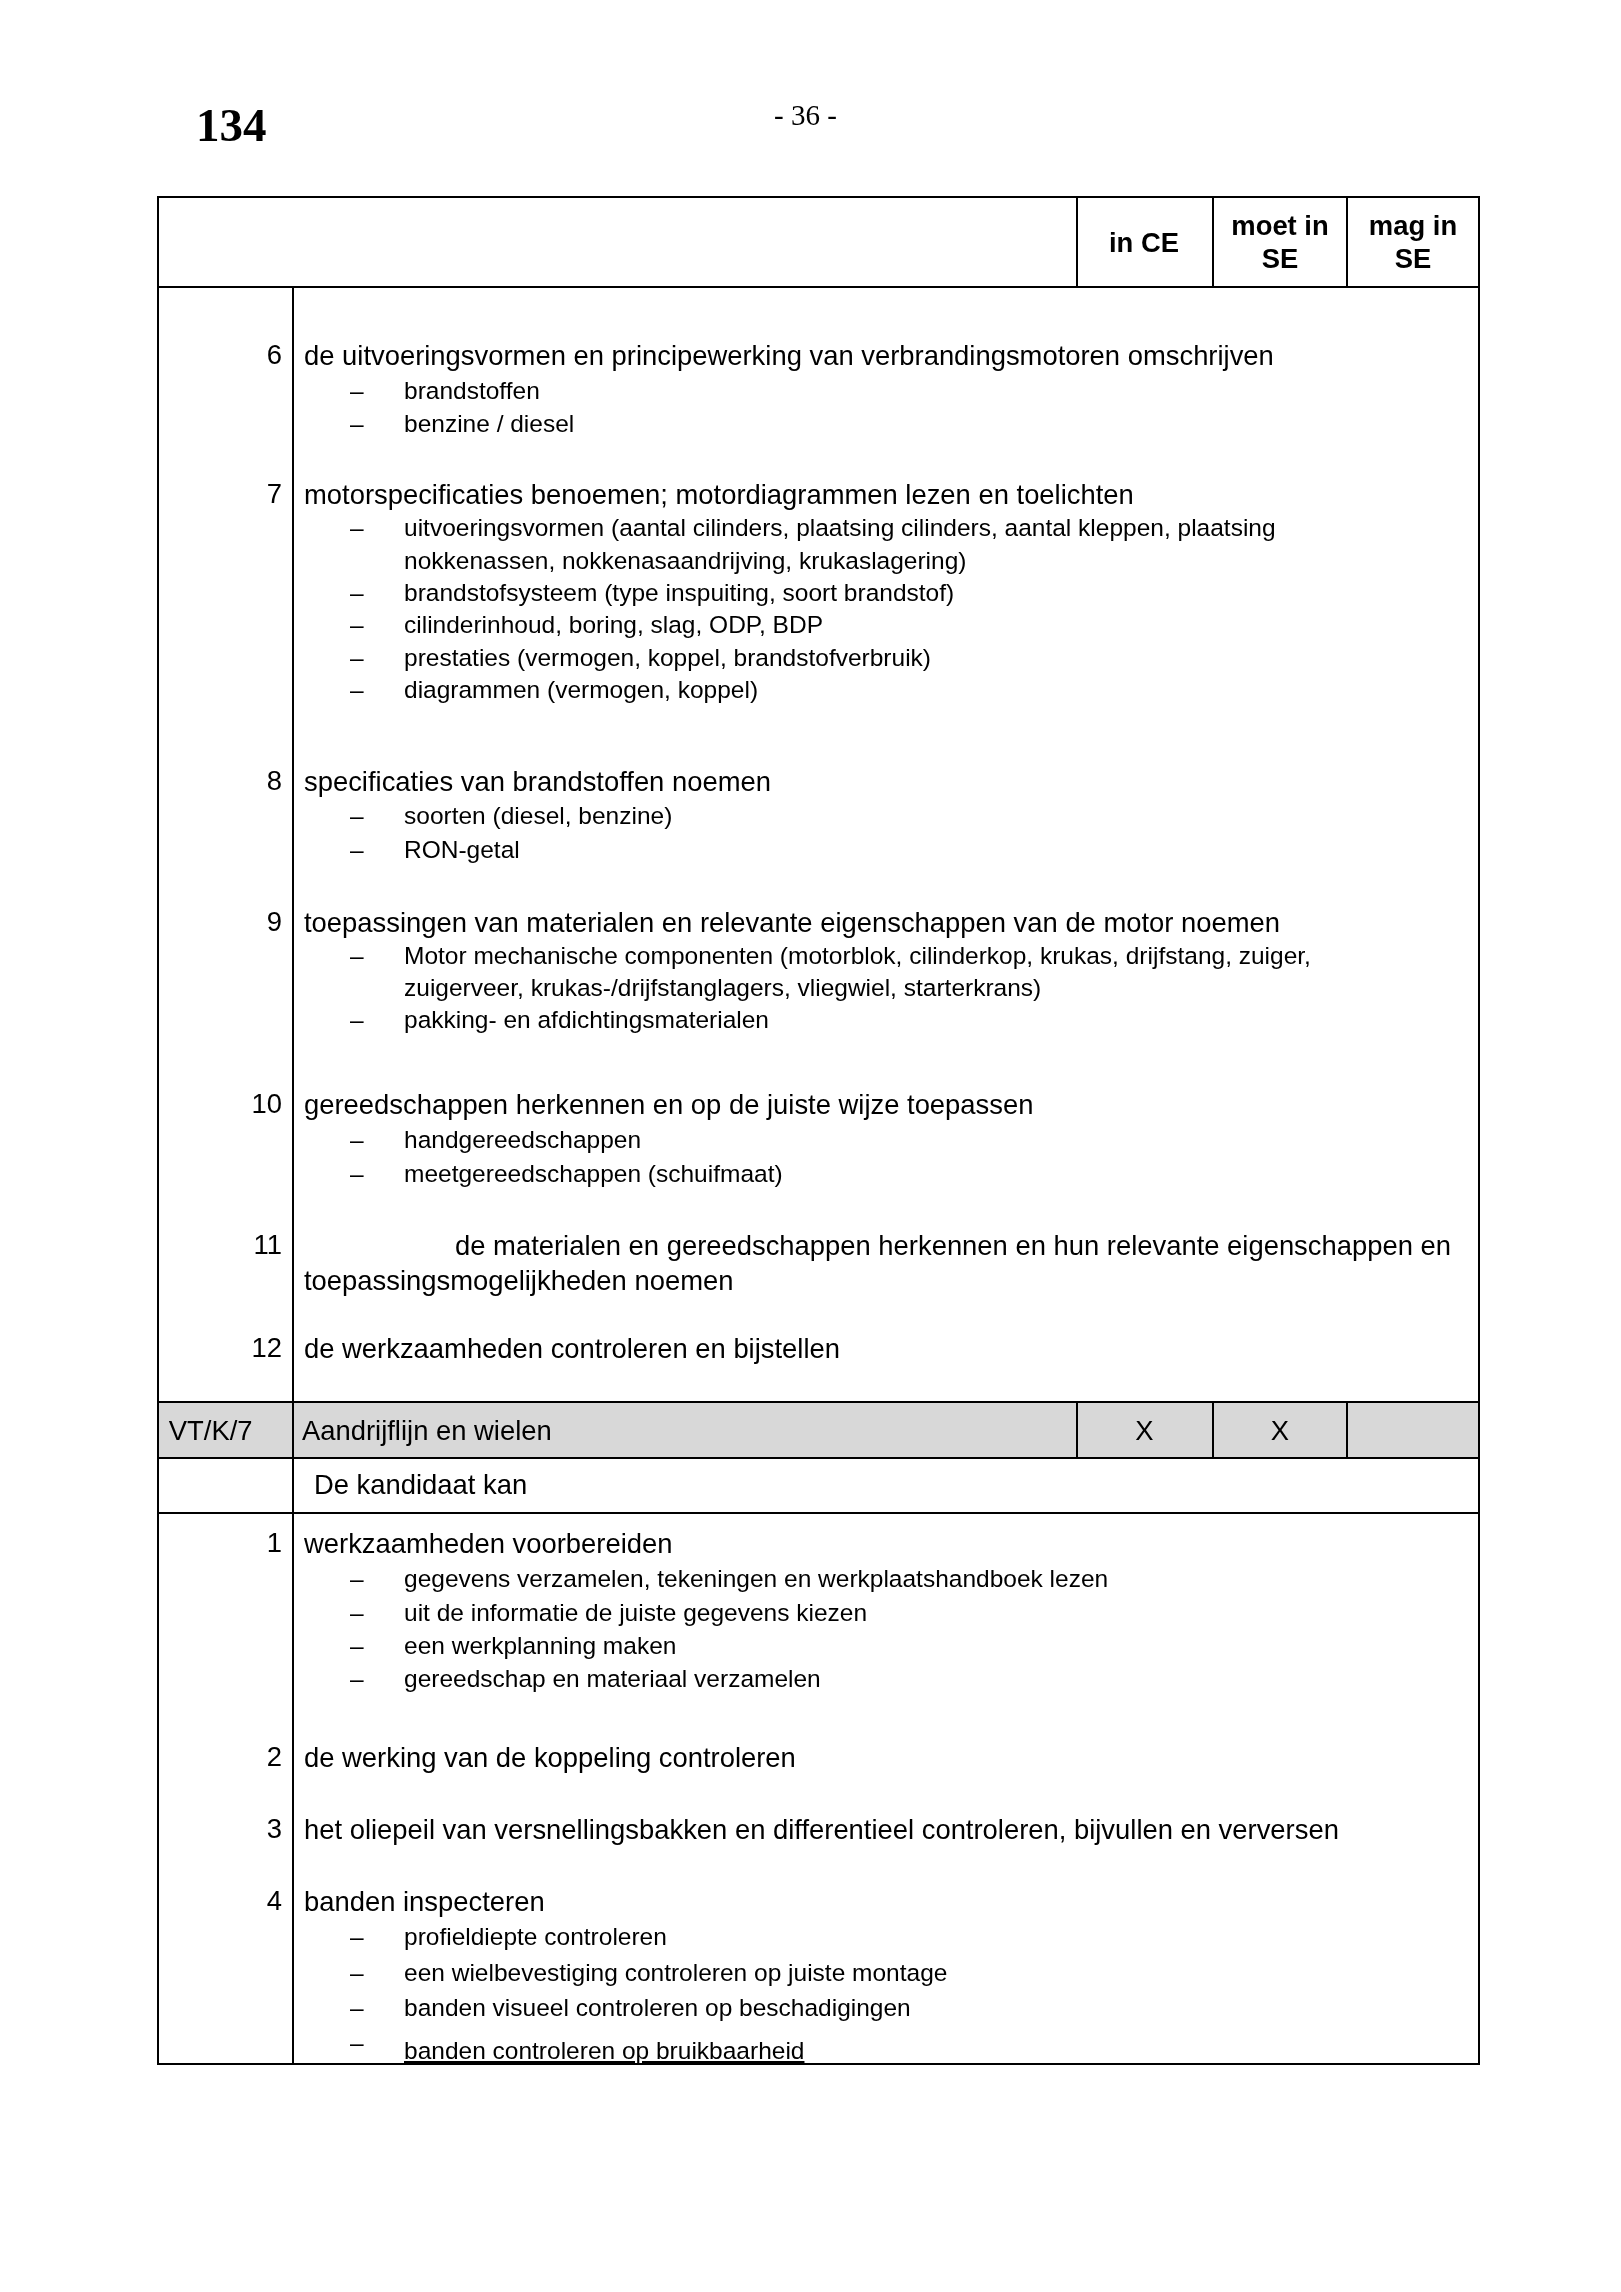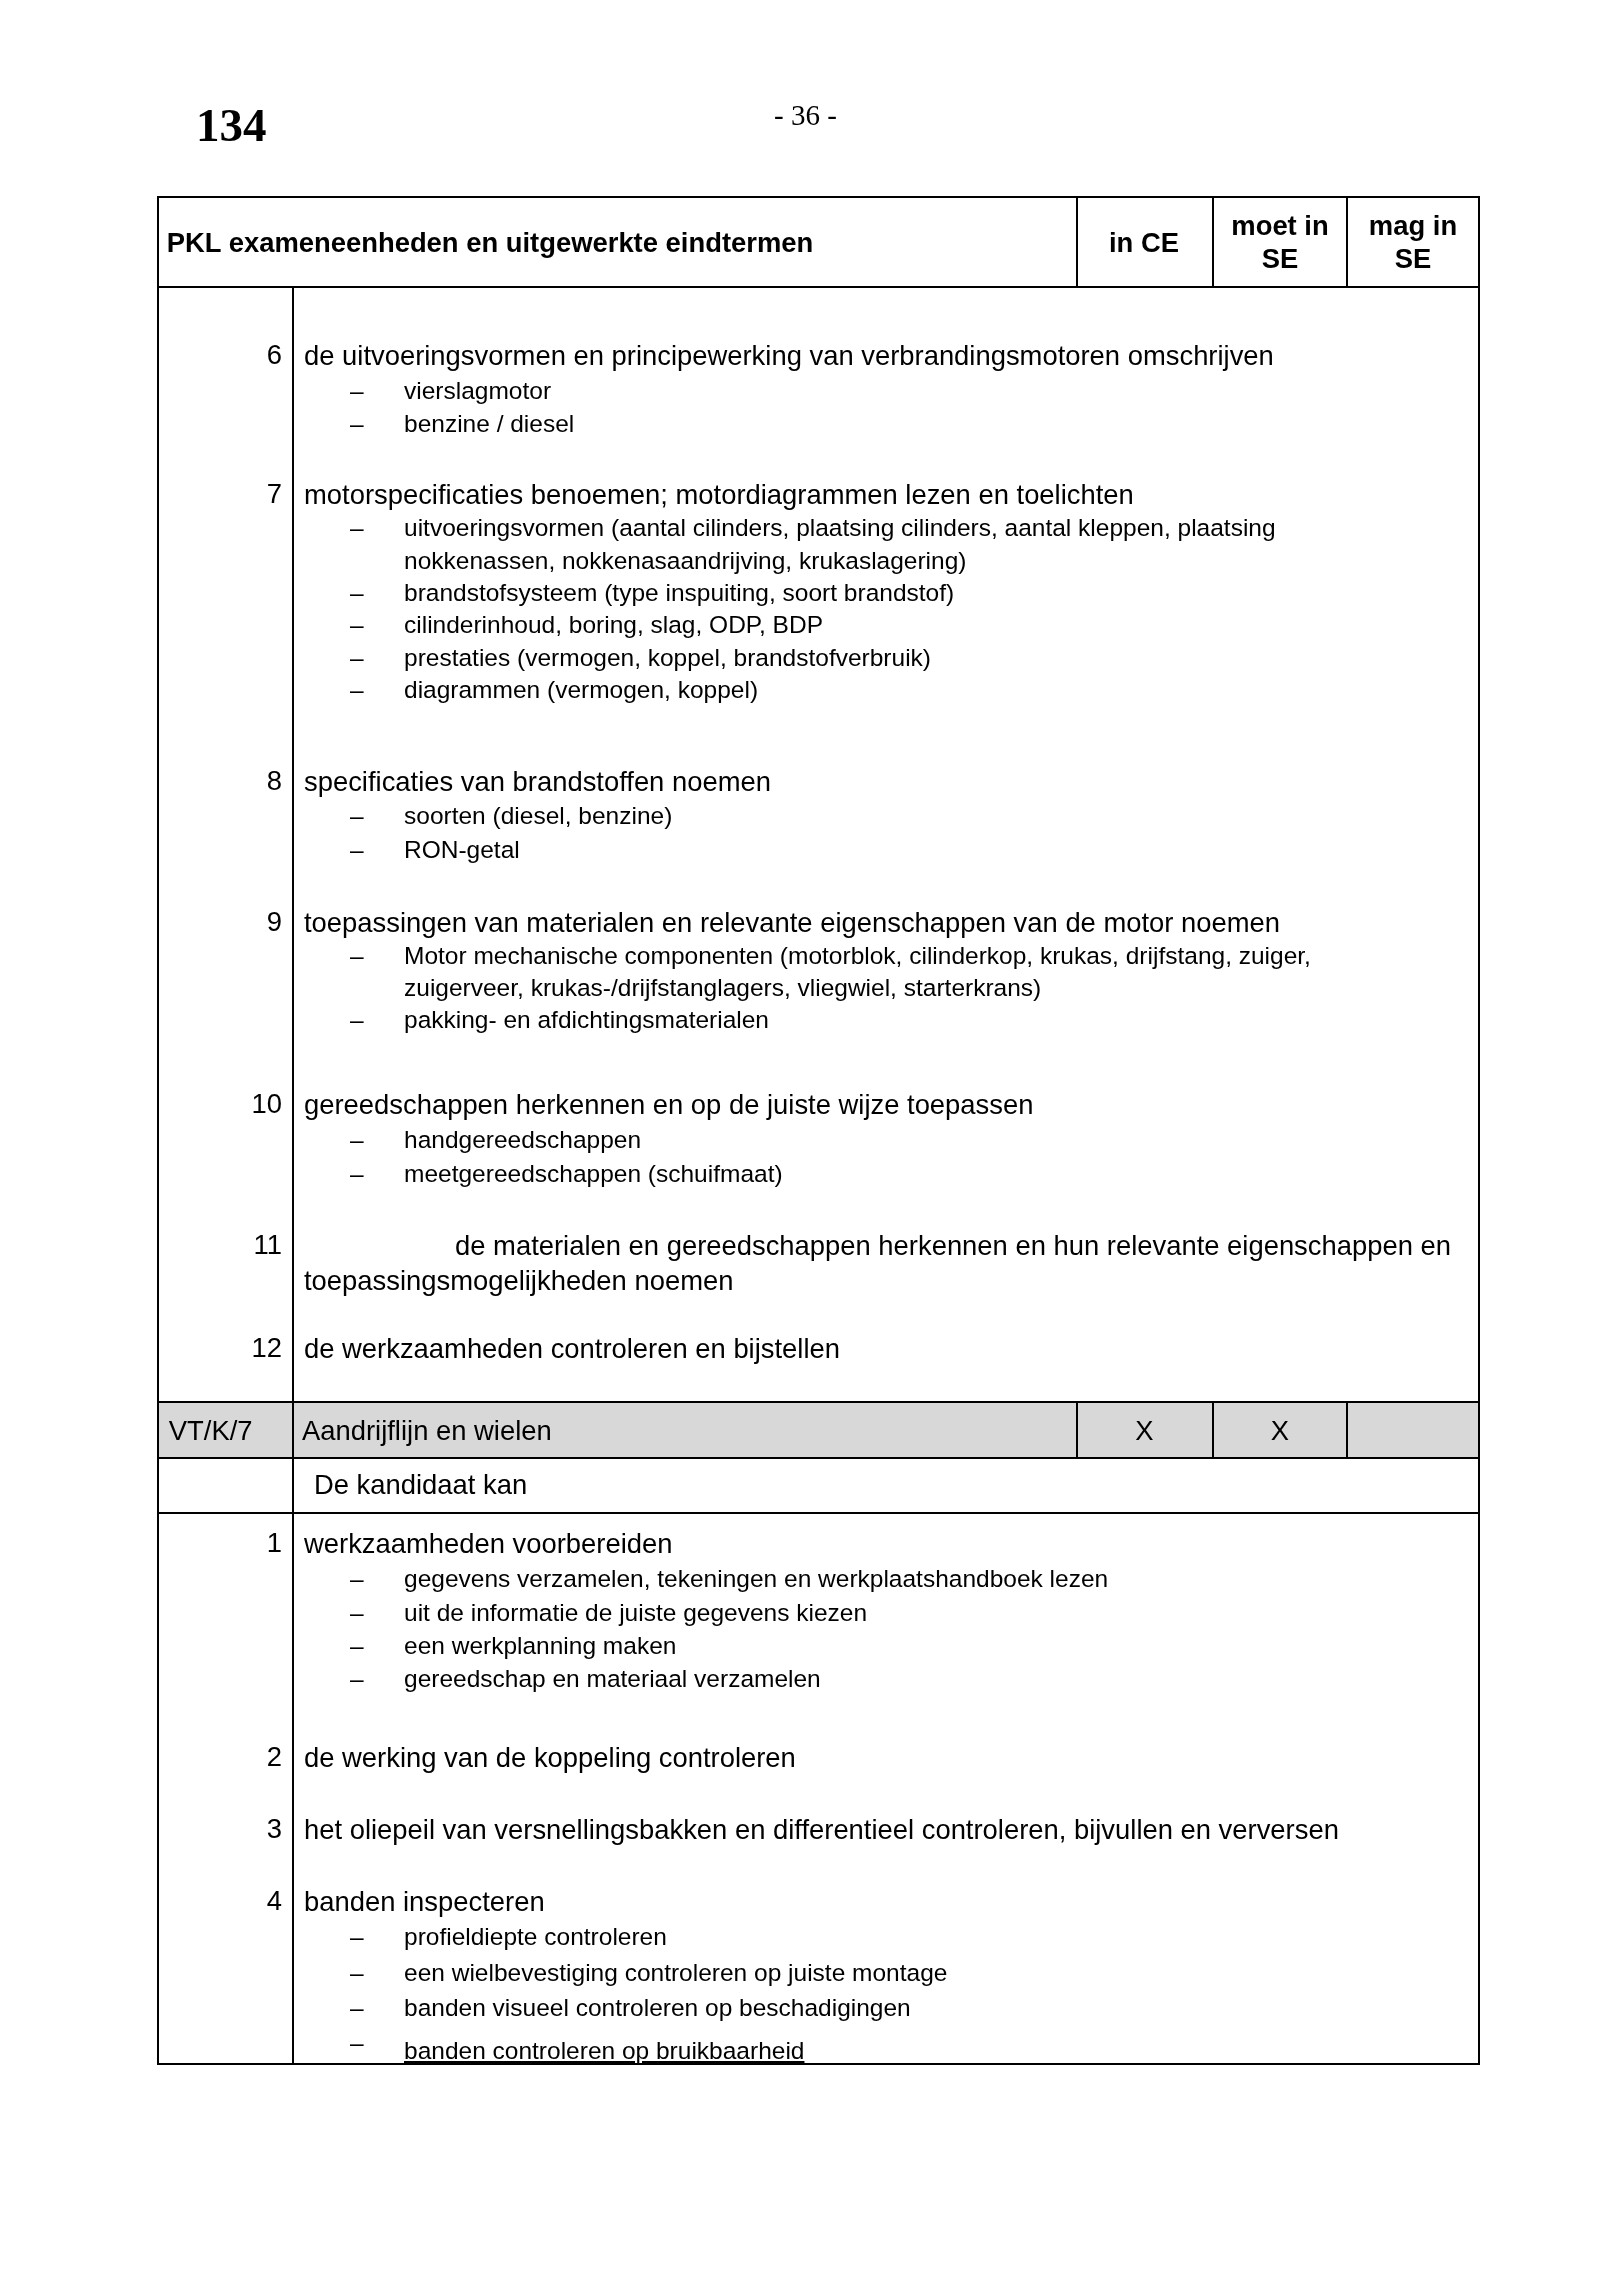--- a/index.html
+++ b/index.html
@@ -40,36 +40,35 @@
   <div class="hline" style="top:1314px;"></div>
 
   <div class="vline" style="left:133px;top:88px;height:1779px;"></div>
   <div class="vline" style="left:917px;top:0;height:90px;"></div>
   <div class="vline" style="left:1053px;top:0;height:90px;"></div>
   <div class="vline" style="left:1187px;top:0;height:90px;"></div>
   <div class="vline" style="left:917px;top:1203px;height:58px;"></div>
   <div class="vline" style="left:1053px;top:1203px;height:58px;"></div>
   <div class="vline" style="left:1187px;top:1203px;height:58px;"></div>
 
-  <div class="cell hdr-title">PKL exameneenheden en uitgewerkte eindtermen</div>
   <div class="cell hdr-c" style="left:919px;top:0;width:132px;height:88px;">in CE</div>
   <div class="cell hdr-c" style="left:1055px;top:0;width:132px;height:88px;flex-direction:column;justify-content:center;">
     <span>moet in</span>
     <span>SE</span>
   </div>
   <div class="cell hdr-c" style="left:1189px;top:0;width:130px;height:88px;flex-direction:column;justify-content:center;">
     <span>mag in</span>
     <span>SE</span>
   </div>
 
   <div class="item" style="top:141px;">
     <div class="num" style="top:0;">6</div>
     <div class="ttl" style="top:0;">de uitvoeringsvormen en principewerking van verbrandingsmotoren omschrijven</div>
     <div class="dash" style="top:36px;">–</div>
-    <div class="sub" style="top:36px;">vierslagmotor</div>
+    <div class="sub" style="top:36px;">brandstoffen</div>
     <div class="dash" style="top:69px;">–</div>
     <div class="sub" style="top:69px;">benzine / diesel</div>
   </div>
 
   <div class="item" style="top:280px;">
     <div class="num" style="top:0;">7</div>
     <div class="ttl" style="top:0;">motorspecificaties benoemen; motordiagrammen lezen en toelichten</div>
     <div class="dash" style="top:34px;">–</div>
     <div class="sub" style="top:34px;">uitvoeringsvormen (aantal cilinders, plaatsing cilinders, aantal kleppen, plaatsing</div>
     <div class="sub" style="top:67px;">nokkenassen, nokkenasaandrijving, krukaslagering)</div>

